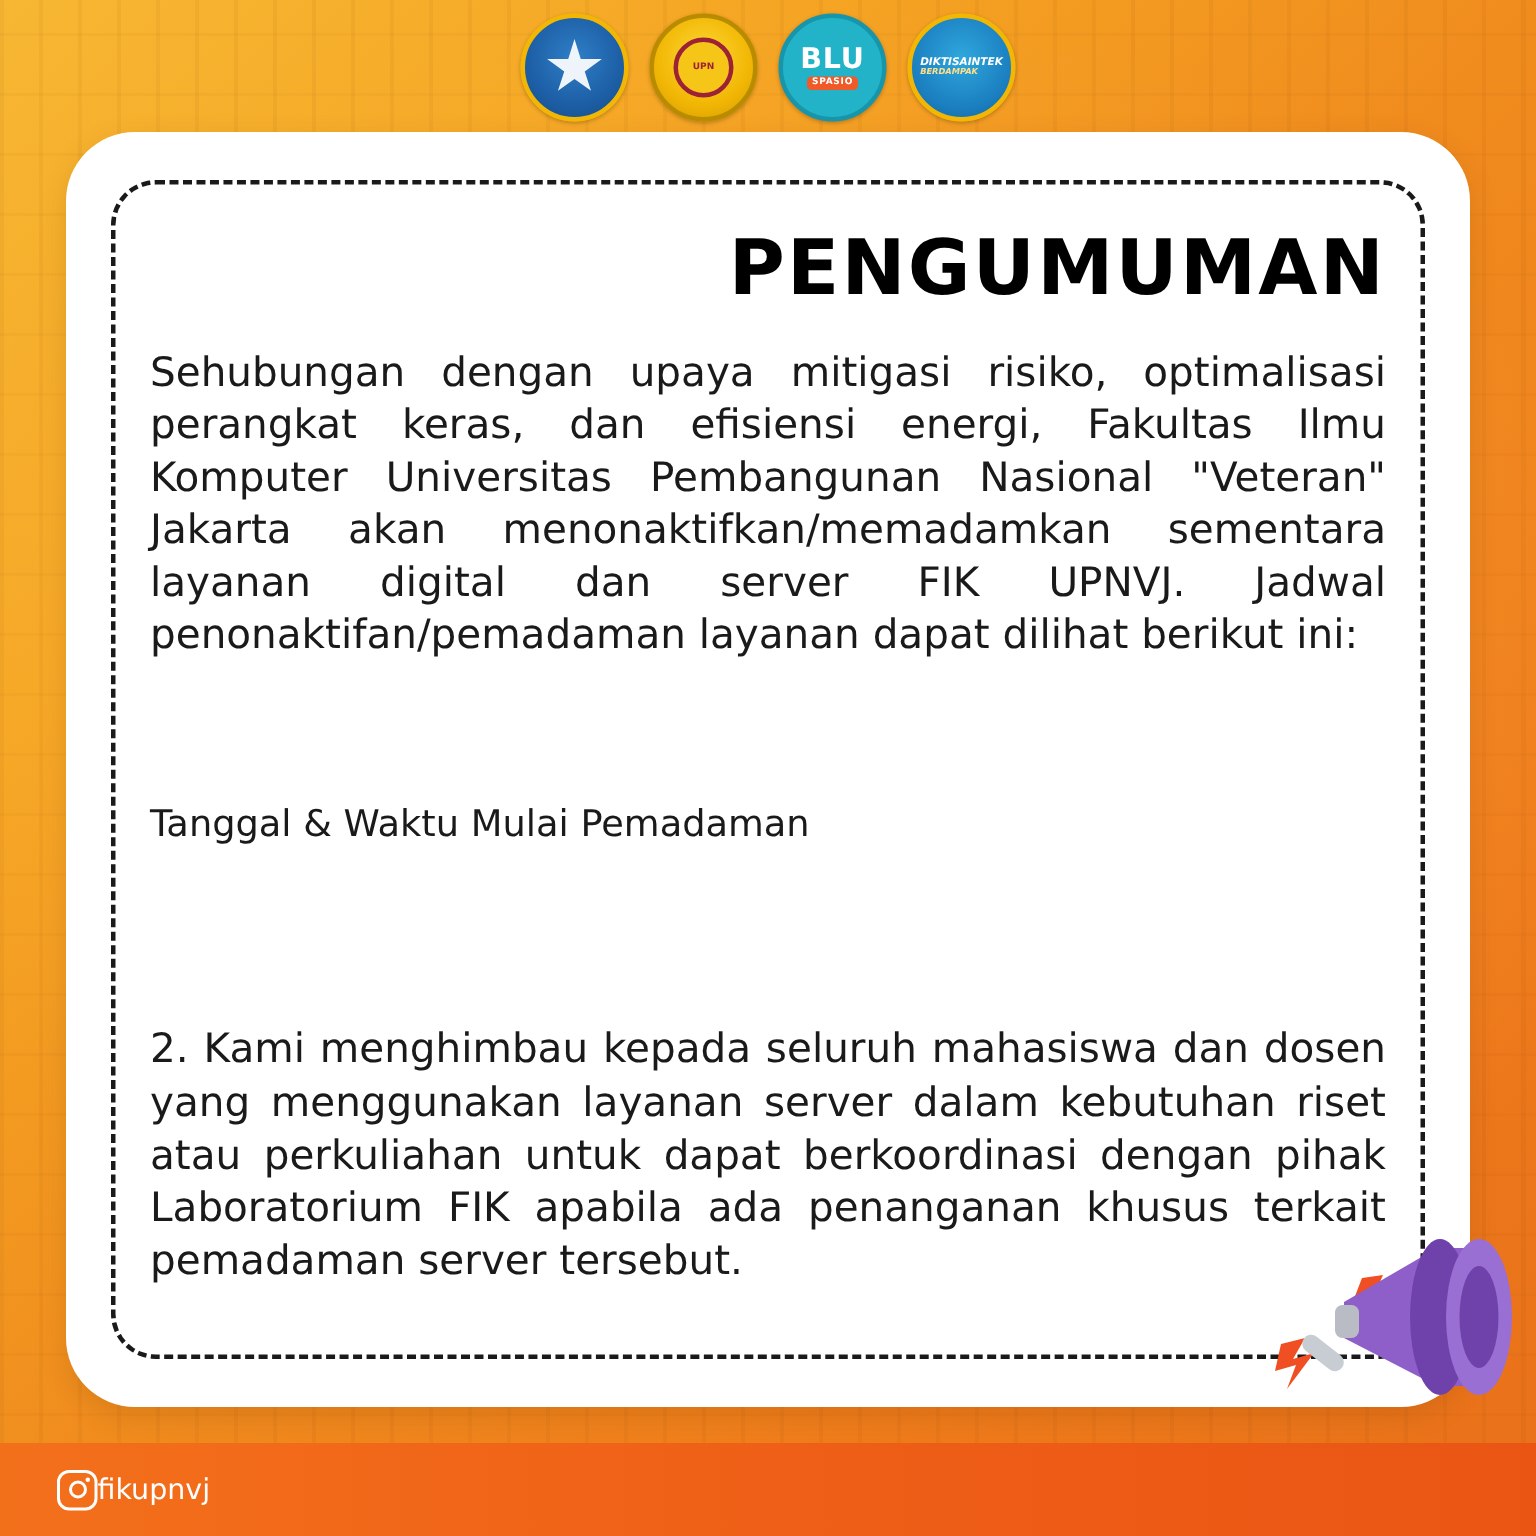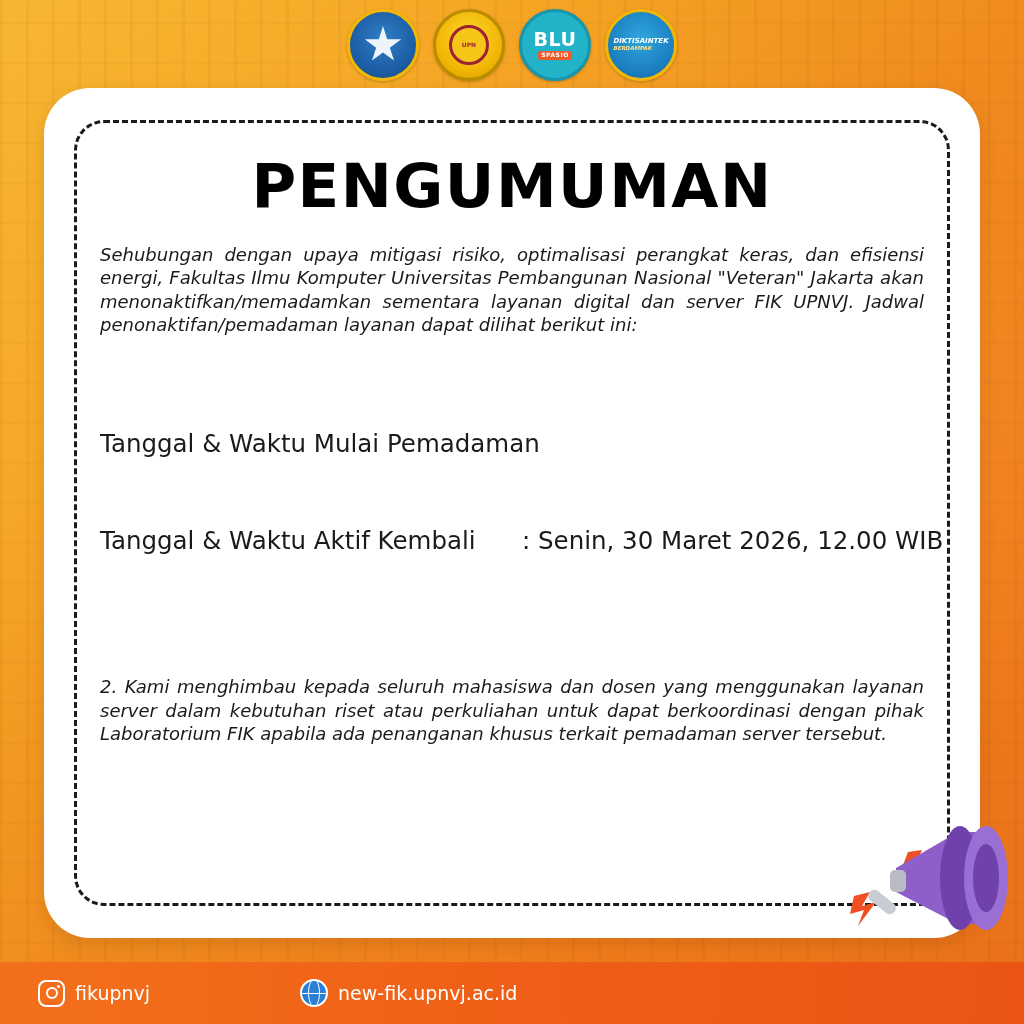--- a/index.html
+++ b/index.html
@@ -124,35 +124,34 @@
   .content {
     position: absolute;
     left: 100px;
     top: 136px;
     width: 824px;
     height: 756px;
     z-index: 7;
     color: #111111;
   }
   .title {
-    text-align: center;
-    font-size: 61px;
+    text-align: right;
+    font-size: 51px;
     font-weight: 900;
     letter-spacing: 1.5px;
     margin: 14px 0 22px 0;
     color: #000;
   }
   p.body {
-    font-size: 18px;
+    font-size: 27px;
     line-height: 1.30;
     margin: 0 0 0 0;
     text-align: justify;
     text-justify: inter-word;
     color: #1a1a1a;
-    font-style: italic;
   }
   .schedule {
     margin-top: 26px;
     font-size: 24.5px;
     line-height: 1.33;
     color: #1a1a1a;
     white-space: pre;
   }
   .sched-row { display: flex; }
   .sched-label { width: 422px; flex: 0 0 422px; }
@@ -187,21 +186,20 @@
     background: linear-gradient(90deg, #f3701b 0%, #ef5f17 50%, #ea5514 100%);
     display: flex;
     align-items: center;
     z-index: 10;
     color: #ffffff;
     font-size: 19px;
   }
   .footer-item {
     display: flex;
     align-items: center;
-    gap: 10px;
   }
   .f1 { margin-left: 38px; }
   .f2 { margin-left: 150px; }
   .f3 { margin-left: 122px; font-weight: 700; letter-spacing: 0.3px; }
   .ig-icon {
     width: 27px; height: 27px;
     border: 2.6px solid #fff;
     border-radius: 8px;
     position: relative;
     box-sizing: border-box;
@@ -301,24 +299,20 @@
   <div class="dashed"></div>
 
   <div class="content">
     <div class="title">PENGUMUMAN</div>
 
     <p class="body">Sehubungan dengan upaya mitigasi risiko, optimalisasi perangkat keras, dan efisiensi energi, Fakultas Ilmu Komputer Universitas Pembangunan Nasional "Veteran" Jakarta akan menonaktifkan/memadamkan sementara layanan digital dan server FIK UPNVJ. Jadwal penonaktifan/pemadaman layanan dapat dilihat berikut ini:</p>
 
     <div class="schedule">
       <div class="sched-row">
         <span class="sched-label">Tanggal &amp; Waktu Mulai Pemadaman</span>
-      </div>
-      <div class="sched-row">
-        <span class="sched-label">Tanggal &amp; Waktu Aktif Kembali</span>
-        <span class="sched-val"><span>: </span><span>Senin, 30 Maret 2026, 12.00 WIB</span></span>
       </div>
     </div>
 
     <div class="impact">
       <div class="gap"></div>
       <p class="body">2. Kami menghimbau kepada seluruh mahasiswa dan dosen yang menggunakan layanan server dalam kebutuhan riset atau perkuliahan untuk dapat berkoordinasi dengan pihak Laboratorium FIK apabila ada penanganan khusus terkait pemadaman server tersebut.</p>
     </div>
 
   </div>
 
@@ -335,18 +329,14 @@
       <rect x="54" y="78" width="16" height="22" rx="5" fill="#b9bcc4"></rect>
       <rect x="30" y="104" width="32" height="12" rx="6" fill="#c8ccd3" transform="rotate(38 46 110)"></rect>
     </g>
   </svg>
 
   <div class="footer">
     <div class="footer-item f1">
       <span class="ig-icon"></span>
       <span>fikupnvj</span>
     </div>
-    <div class="footer-item f2">
-      <span class="globe-icon"></span>
-      <span>new-fik.upnvj.ac.id</span>
-    </div>
   </div>
 </div>
 
 </body></html>

